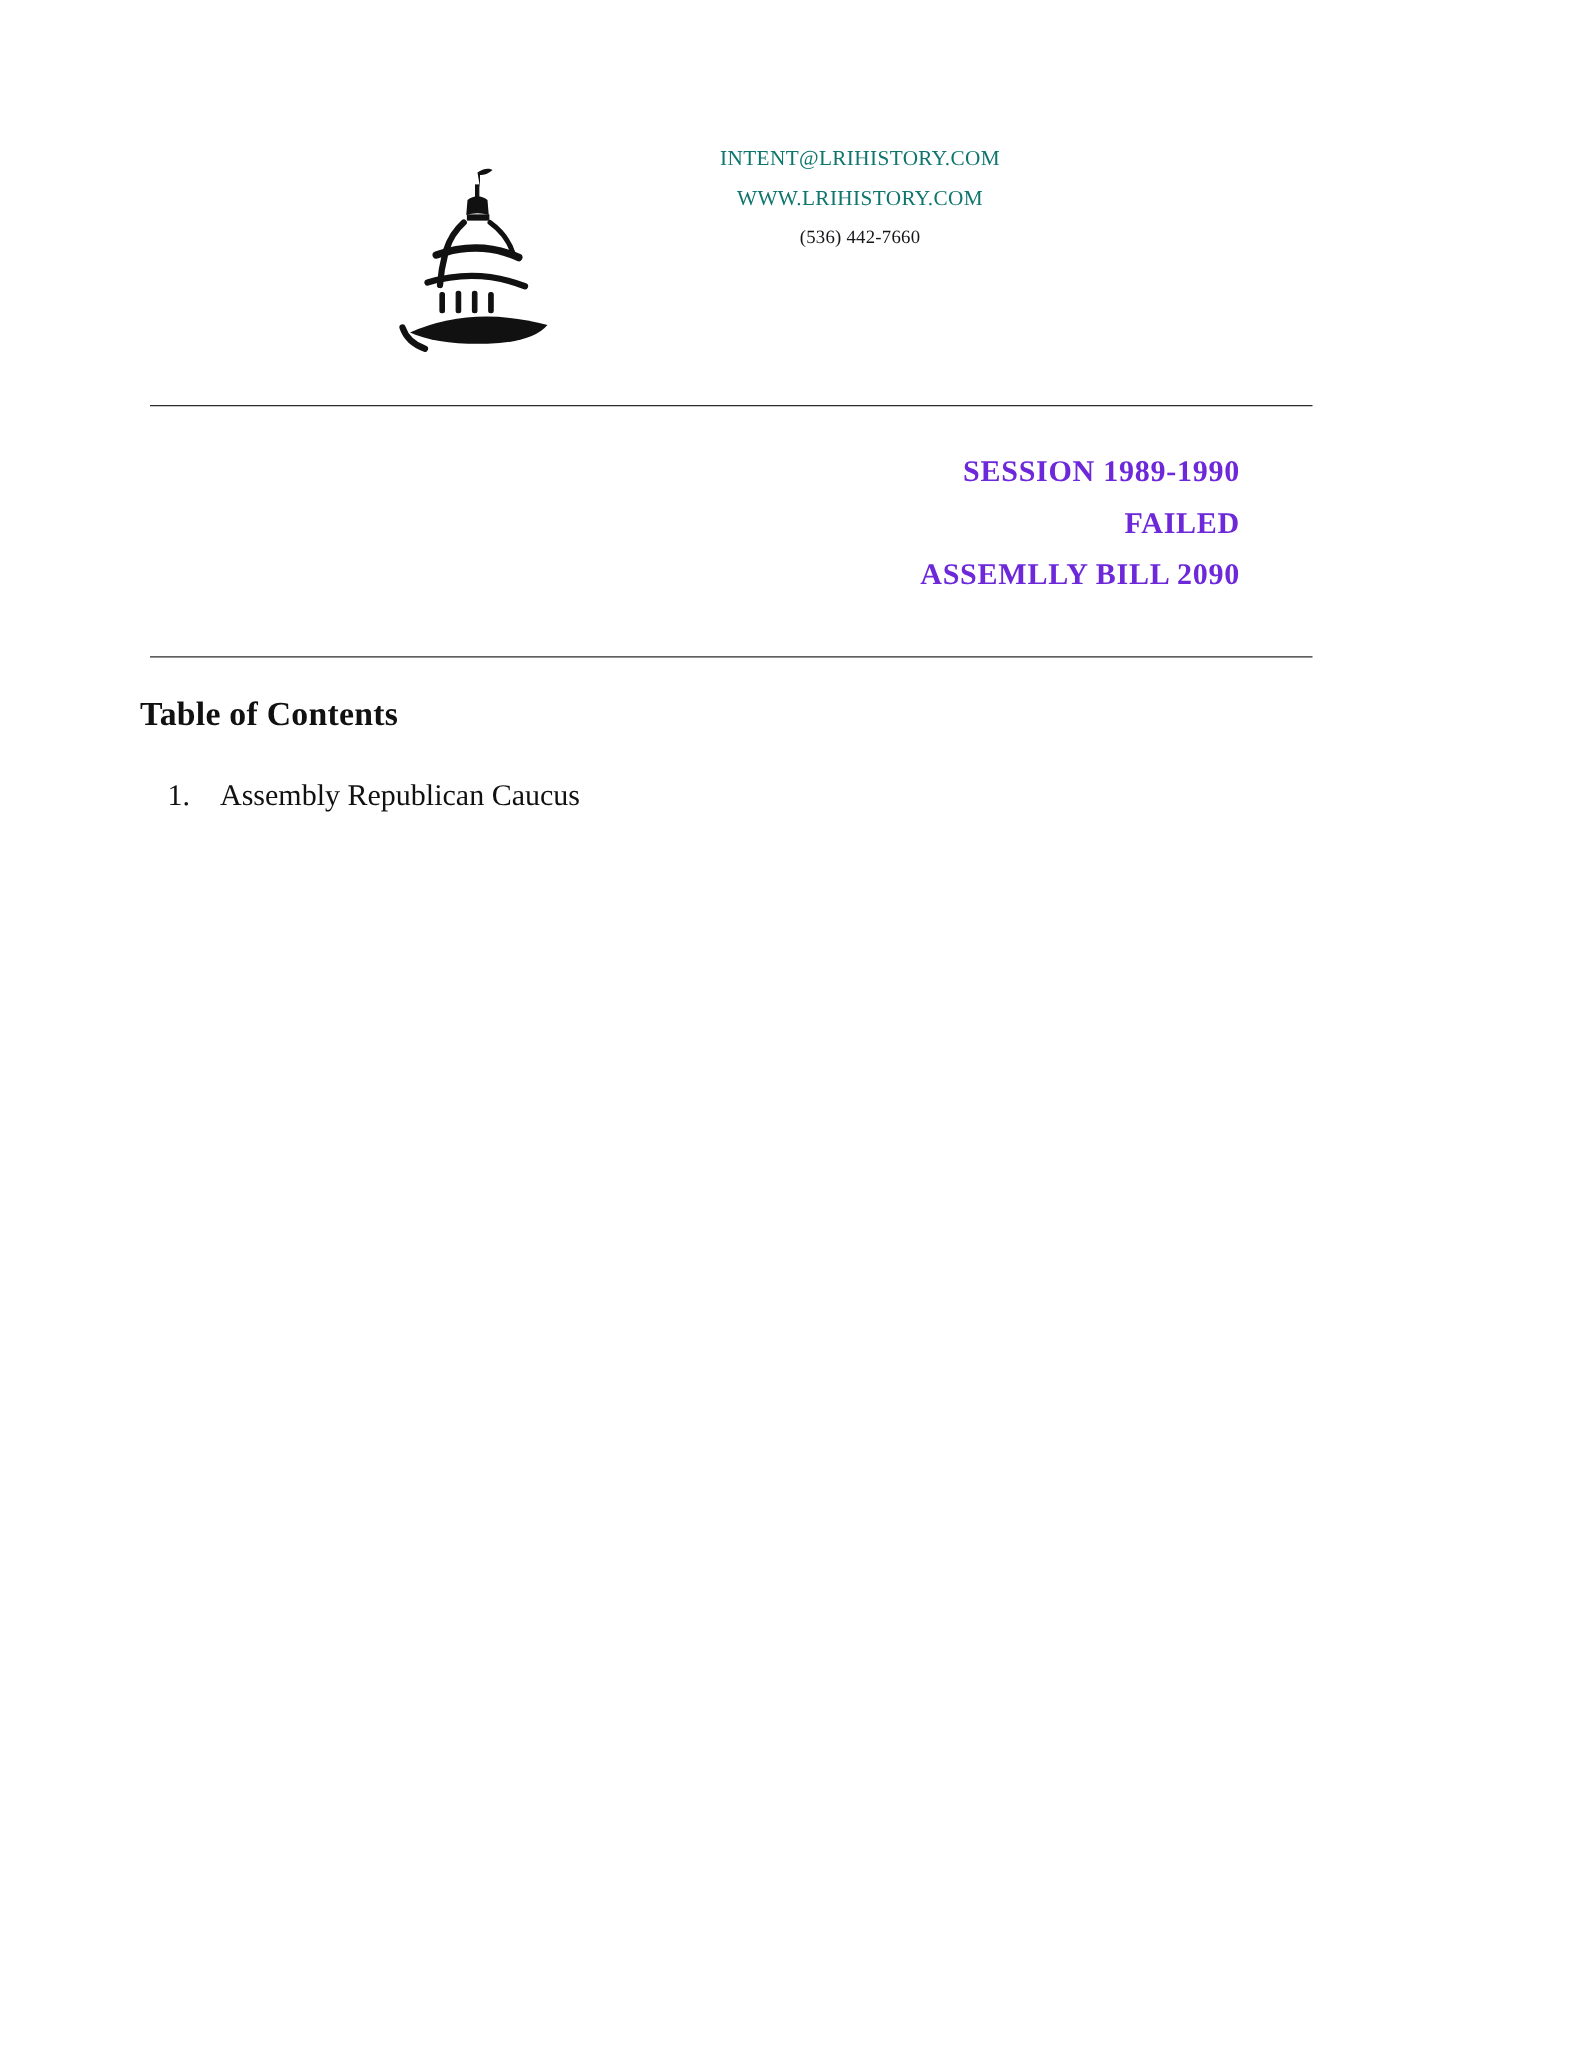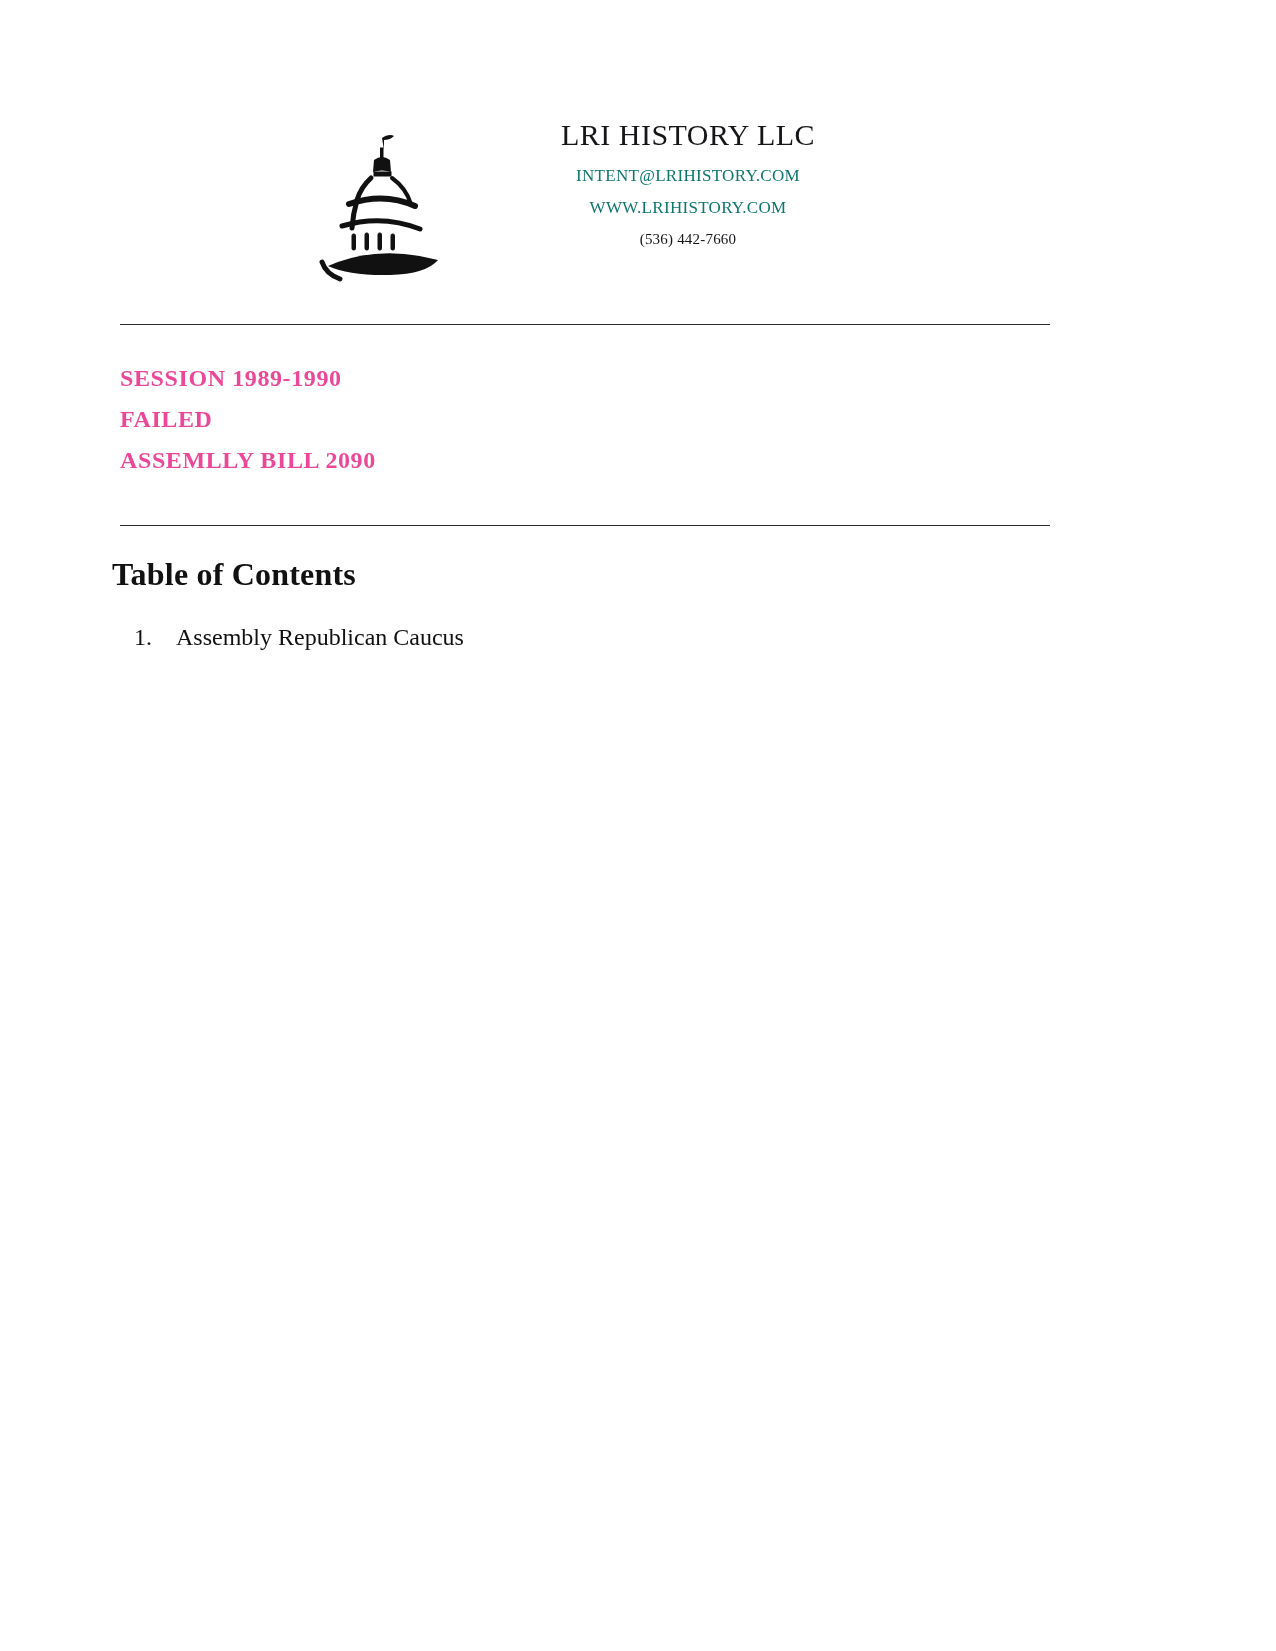--- a/index.html
+++ b/index.html
@@ -83,37 +83,38 @@
   }
   .rule-top { top: 324px; }
   .rule-bottom { top: 525px; }
 
   
   .bill-head {
     position: absolute;
     left: 120px;
     top: 358px;
     width: 872px;
-    color: #ec4899;
+    text-align: right;
+    color: #6d28d9;
     font-family: "Liberation Serif", serif;
     font-weight: bold;
     font-size: 24px;
     letter-spacing: 0.6px;
     line-height: 41px;
   }
   .bill-head div { white-space: nowrap; }
 
   
   .toc-title {
     position: absolute;
     left: 112px;
     top: 556px;
     font-family: "Liberation Serif", serif;
     font-weight: bold;
-    font-size: 32px;
+    font-size: 27px;
     color: #111111;
     letter-spacing: 0.2px;
   }
   .toc-list {
     position: absolute;
     left: 112px;
     top: 620px;
     width: 800px;
     margin: 0;
     padding: 0;
@@ -167,21 +168,20 @@
           <rect x="70" y="107" width="3.5" height="17" rx="1.5"></rect>
           <rect x="83" y="108" width="3.5" height="16" rx="1.5"></rect>
 
           <path d="M20 140 q50 -22 110 -6 q-12 14 -48 15 q-40 1 -62 -9 z" fill="#111111" stroke="none"></path>
           <path d="M14 136 q4 12 18 17" fill="none" stroke-width="5" stroke-linecap="round"></path>
         </g>
       </svg>
     </div>
 
     <div class="org-block">
-      <div class="org-name">LRI HISTORY LLC</div>
       <div class="org-line">INTENT@LRIHISTORY.COM</div>
       <div class="org-line">WWW.LRIHISTORY.COM</div>
       <div class="org-phone">(536) 442-7660</div>
     </div>
 
   </div>
 
   <div class="rule rule-top"></div>
   <div class="rule rule-bottom"></div>
 

